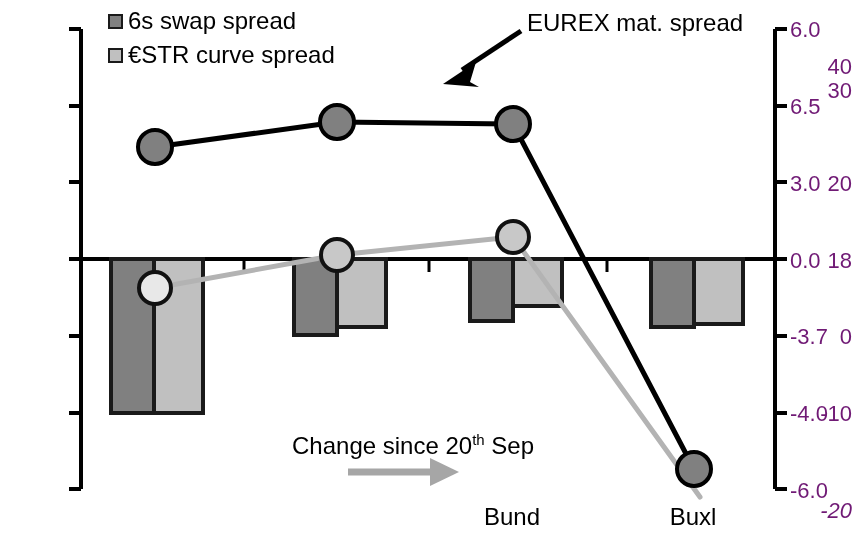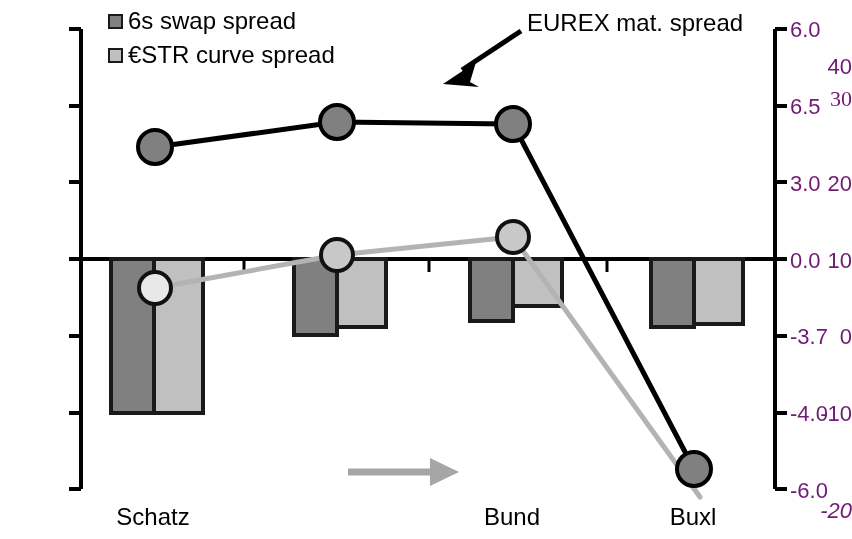--- a/index.html
+++ b/index.html
@@ -77,50 +77,50 @@
     width: 852px;
     height: 539px;
   }
 </style>
 </head>
 <body>
 
 <div id="chart-root">
 
   <div class="axis-label left" style="top:6px;  width:66px;margin-top:48px;">40</div>
-  <div class="axis-label left" style="top:86px;  width:66px;font-family:Liberation Serif, serif;">30</div>
+  <div class="axis-label left" style="top:78px;  width:66px;">30</div>
   <div class="axis-label left" style="top:171px; width:66px;">20</div>
-  <div class="axis-label left" style="top:248px; width:66px;">10</div>
+  <div class="axis-label left" style="top:248px; width:66px;">18</div>
   <div class="axis-label left" style="top:324px; width:66px;">0</div>
   <div class="axis-label left" style="top:401px; width:66px;">-10</div>
   <div class="axis-label left" style="top:498px; width:66px;font-style:italic;">-20</div>
 
   <div class="axis-label right" style="top:17px;  left:790px;">6.0</div>
   <div class="axis-label right" style="top:94px;  left:790px;">6.5</div>
   <div class="axis-label right" style="top:171px; left:790px;">3.0</div>
   <div class="axis-label right" style="top:248px; left:790px;">0.0</div>
   <div class="axis-label right" style="top:324px; left:790px;">-3.7</div>
   <div class="axis-label right" style="top:401px; left:790px;">-4.0</div>
   <div class="axis-label right" style="top:478px; left:790px;">-6.0</div>
 
-  <div class="cat-label" style="left:83px;  top:505px; width:140px;">Schatz</div>
   <div class="cat-label" style="left:442px; top:505px; width:140px;">Bund</div>
   <div class="cat-label" style="left:623px; top:505px; width:140px;">Buxl</div>
 
   <div class="legend-row" style="left:108px; top:9px;">
     <span class="legend-swatch" style="background:#808080;"></span>
     <span class="legend-text">6s swap spread</span>
   </div>
   <div class="legend-row" style="left:108px; top:43px;">
     <span class="legend-swatch" style="background:#c0c0c0;"></span>
     <span class="legend-text">€STR curve spread</span>
   </div>
 
   <div class="annotation" style="left:527px; top:8px;">EUREX mat. spread</div>
 
+  <div class="annotation" style="left:292px; top:431px;"><span>Change since 20</span><sup>th</sup><span> Sep</span></div>
 
   <svg class="plot" viewBox="0 0 852 539">
 
     <g>
       <line x1="81" y1="29" x2="81" y2="489" stroke="#000" stroke-width="4"></line>
       <line x1="69" y1="29" x2="81" y2="29" stroke="#000" stroke-width="4"></line>
       <line x1="69" y1="106" x2="81" y2="106" stroke="#000" stroke-width="4"></line>
       <line x1="69" y1="182" x2="81" y2="182" stroke="#000" stroke-width="4"></line>
       <line x1="69" y1="259" x2="81" y2="259" stroke="#000" stroke-width="4"></line>
       <line x1="69" y1="336" x2="81" y2="336" stroke="#000" stroke-width="4"></line>

